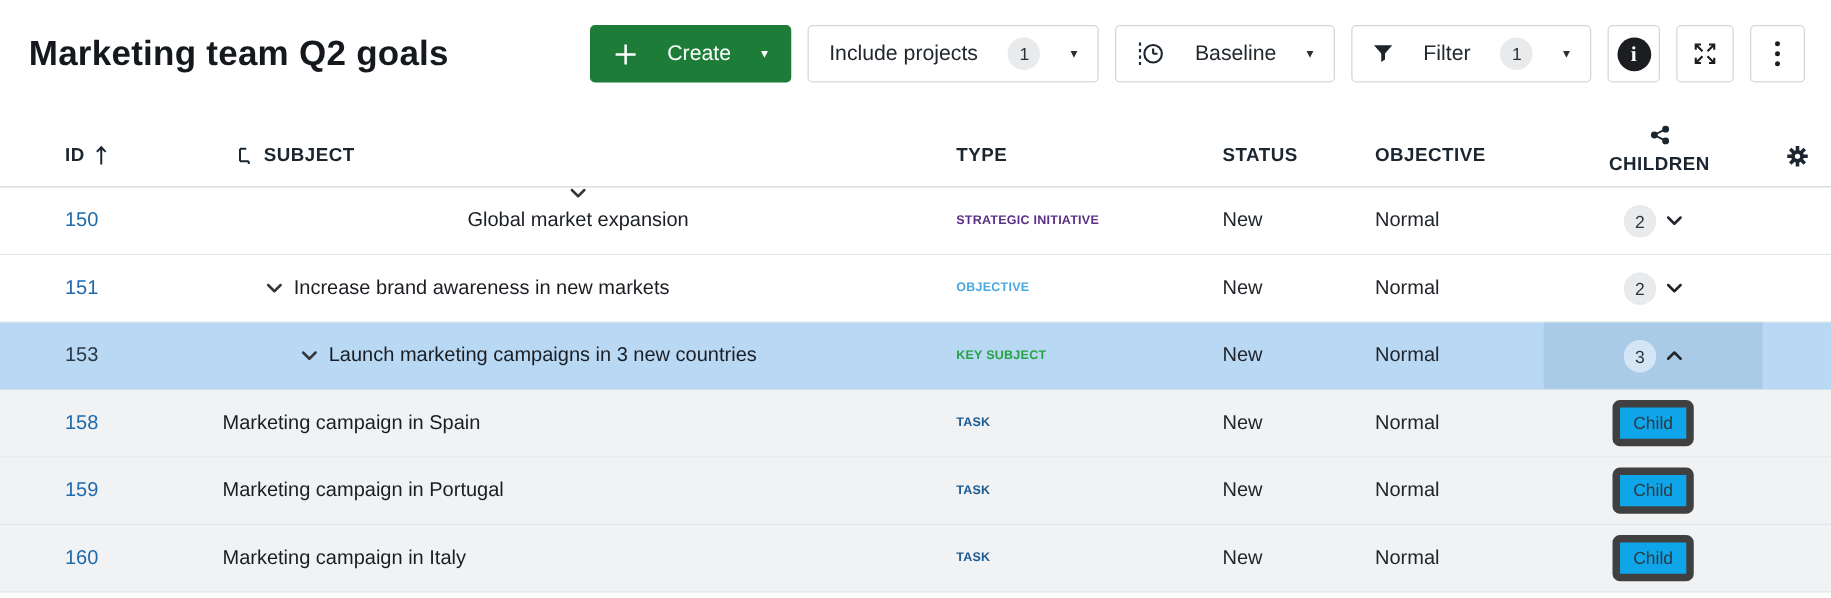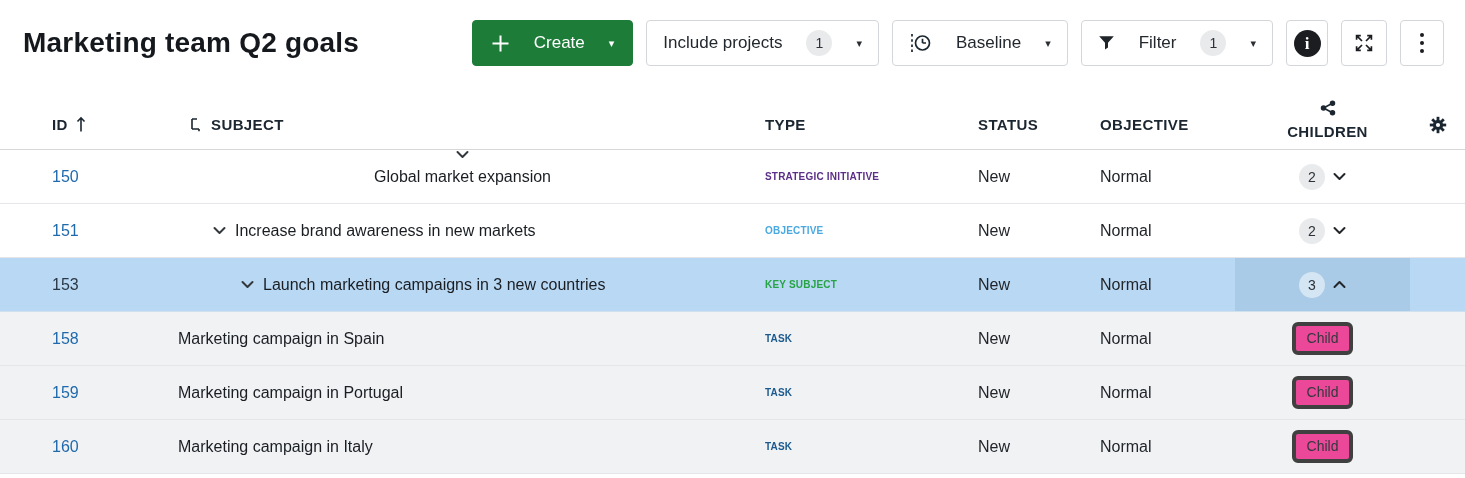--- a/index.html
+++ b/index.html
@@ -58,21 +58,21 @@
   .subj { color:#1a1e23; }
   .plain { color:#22262b; }
   .ind-0 { padding-left:25px;flex-direction:column; } .ind-1 { padding-left:53px; } .ind-2 { padding-left:81px; }
   .chev { display:inline-flex; align-items:center; cursor:pointer; }
   .row-child { background:var(--child-row-bg,#f0f2f4); }
   .row-selected { background:var(--selected-row,#b9d8f4); border-bottom-color:#cfe0ee; }
   .row-selected .c-children { background:var(--selected-children-cell,#a9cbe7); }
   .row-selected .count-badge { background:rgba(255,255,255,.5); }
   .row-selected .c-id a { color:#2b3947; }
   .child-pill {
-    background:#ec4899; border:4px solid #404040; border-radius:6px;
+    background:#0ea5e9; border:6px solid #404040; border-radius:6px;
     padding:3px 11px; font-size:14px; color:#33383d; line-height:1.3;
   }
   .hicon { display:inline-flex; align-items:center; }
   .sortable { display:inline-flex; align-items:center; gap:8px; cursor:pointer; }
 </style>
 </head>
 <body>
 
 <div class="topbar">
   <h1 class="page-title">Marketing team Q2 goals</h1>

